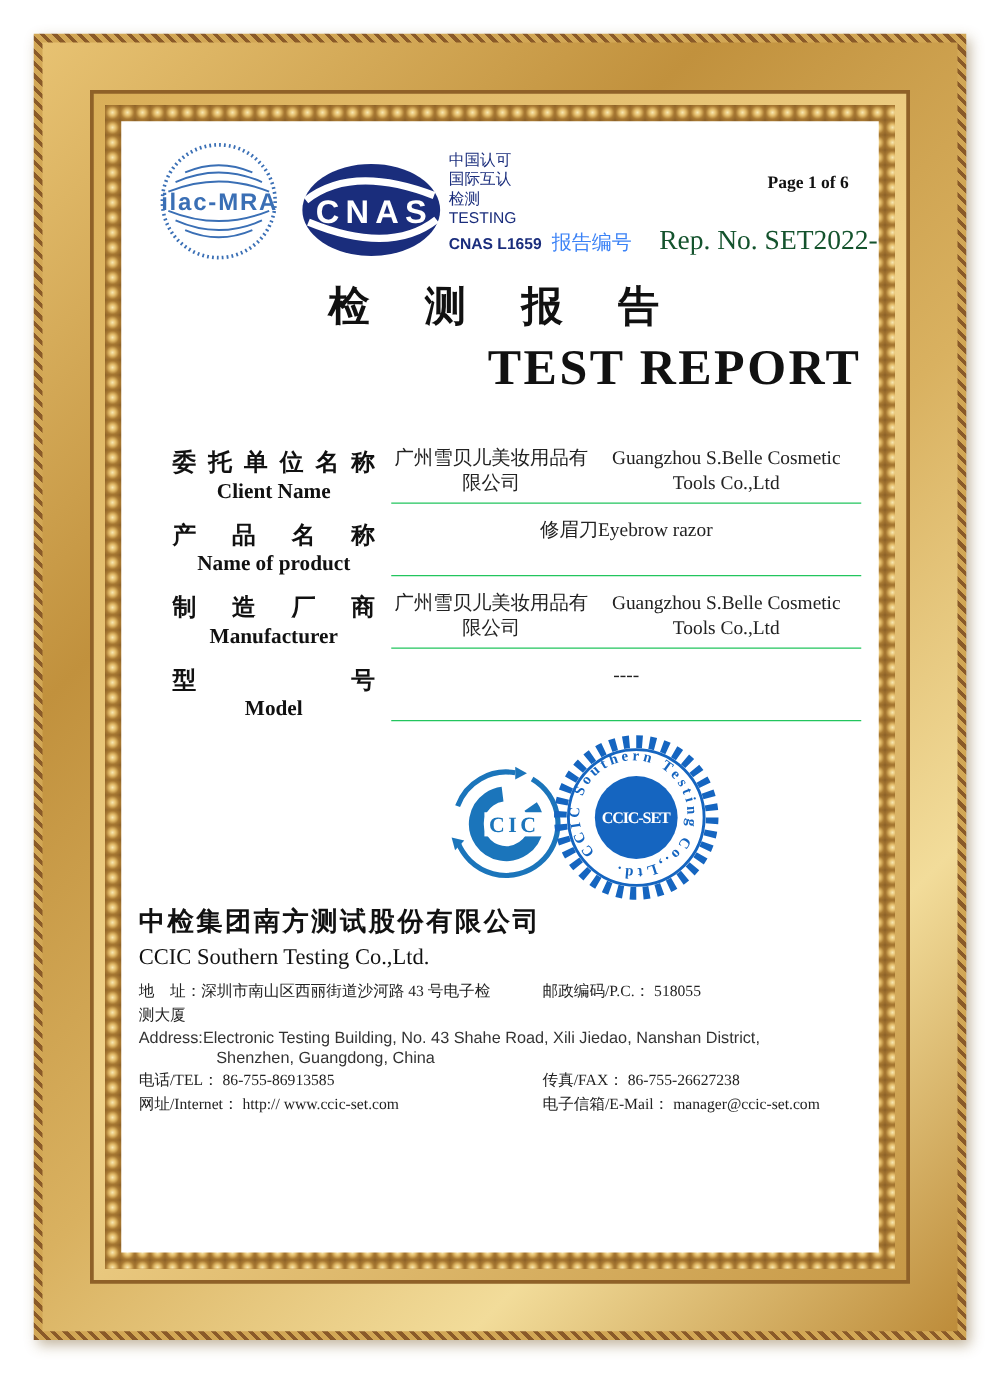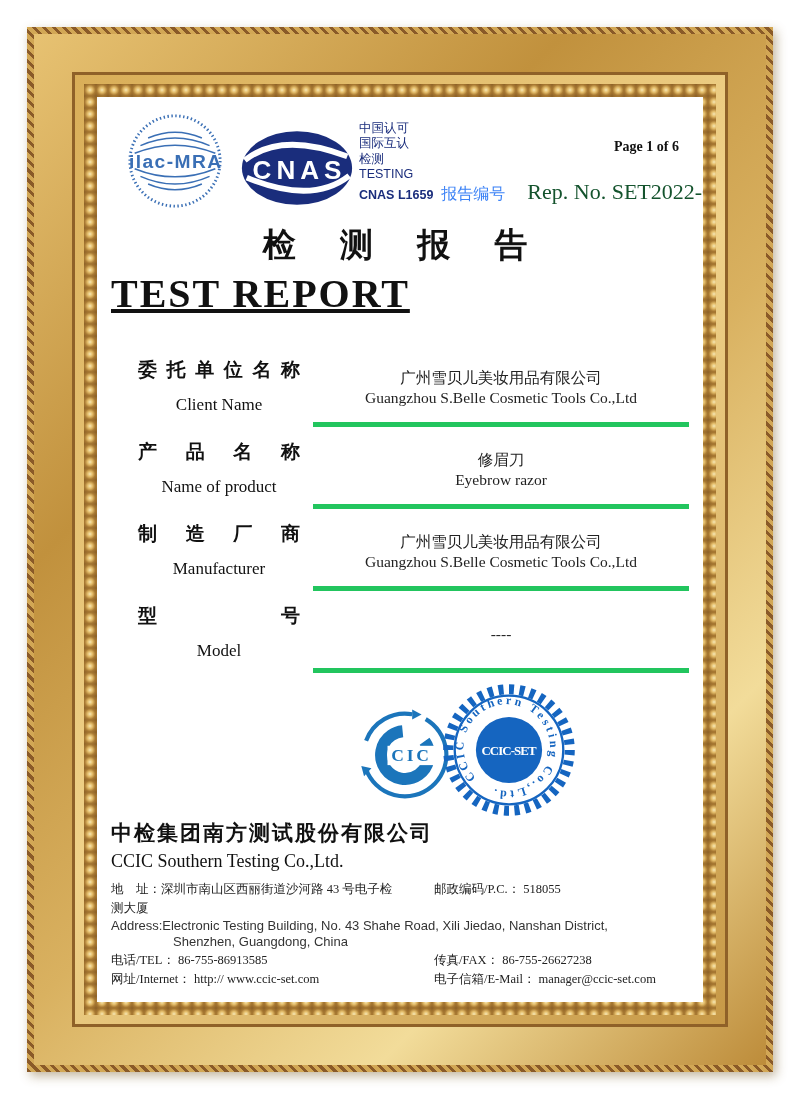--- a/index.html
+++ b/index.html
@@ -27,31 +27,31 @@
     font-family:"Liberation Sans",sans-serif;font-weight:normal;font-size:12.5px;line-height:1.22;}
   .report-line{position:absolute;left:248px;bottom:2px;white-space:nowrap;}
   .cnas-code{color:#1a2d7c;font-family:"Liberation Sans",sans-serif;font-weight:bold;font-size:12.5px;margin-right:4px;}
   .rep-zh{font-size:16px;color:#3b82f6;margin-right:18px;}
   .rep-no{font-size:22px;color:#14532d;}
   .page-ind{position:absolute;right:10px;top:26px;font-weight:bold;font-size:14px;color:#111;}
 
   
   .title-zh{margin-top:16px;text-align:center;font-size:33px;font-weight:bold;color:#111;
     letter-spacing:10px;word-spacing:16px;}
-  .title-en{margin-top:2px;text-align:left;font-size:40px;font-weight:bold;color:#111;letter-spacing:2px;text-decoration:underline;}
+  .title-en{margin-top:2px;text-align:right;font-size:40px;font-weight:bold;color:#111;letter-spacing:2px;}
 
   
   .fields{margin-top:40px;}
   .field-row{display:flex;margin-bottom:12px;min-height:46px;}
   .field-label{width:196px;box-sizing:border-box;padding-left:20px;flex-shrink:0;}
   .label-zh{width:162px;margin:0 auto;font-size:19px;font-weight:600;color:#111;
     text-align:justify;text-align-last:justify;}
-  .label-en{width:170px;margin:12px auto;font-size:17px;color:#111;text-align:center;}
-  .field-value{flex:1;margin-left:6px;border-bottom:5px solid #22c55e;
-    display:flex;flex-direction:column;justify-content:center;text-align:center;padding-bottom:3px;}
+  .label-en{width:170px;margin:0 auto;font-size:17px;color:#111;text-align:center;font-weight:bold;}
+  .field-value{flex:1;margin-left:6px;border-bottom:1px solid #22c55e;
+    display:flex;flex-direction:row;justify-content:center;text-align:center;padding-bottom:3px;}
   .value-line{font-size:15.5px;color:#222;line-height:1.3;}
 
   
   .seals{position:relative;height:130px;margin-top:0;}
   .ccic-logo{position:absolute;left:calc(50% - 41px);top:24px;}
   .set-seal{position:absolute;left:calc(50% + 40px);top:-4px;}
 
   
   .company{margin-top:4px;}
   .company-zh{font-family:"Liberation Sans","DejaVu Sans",sans-serif;font-weight:bold;

